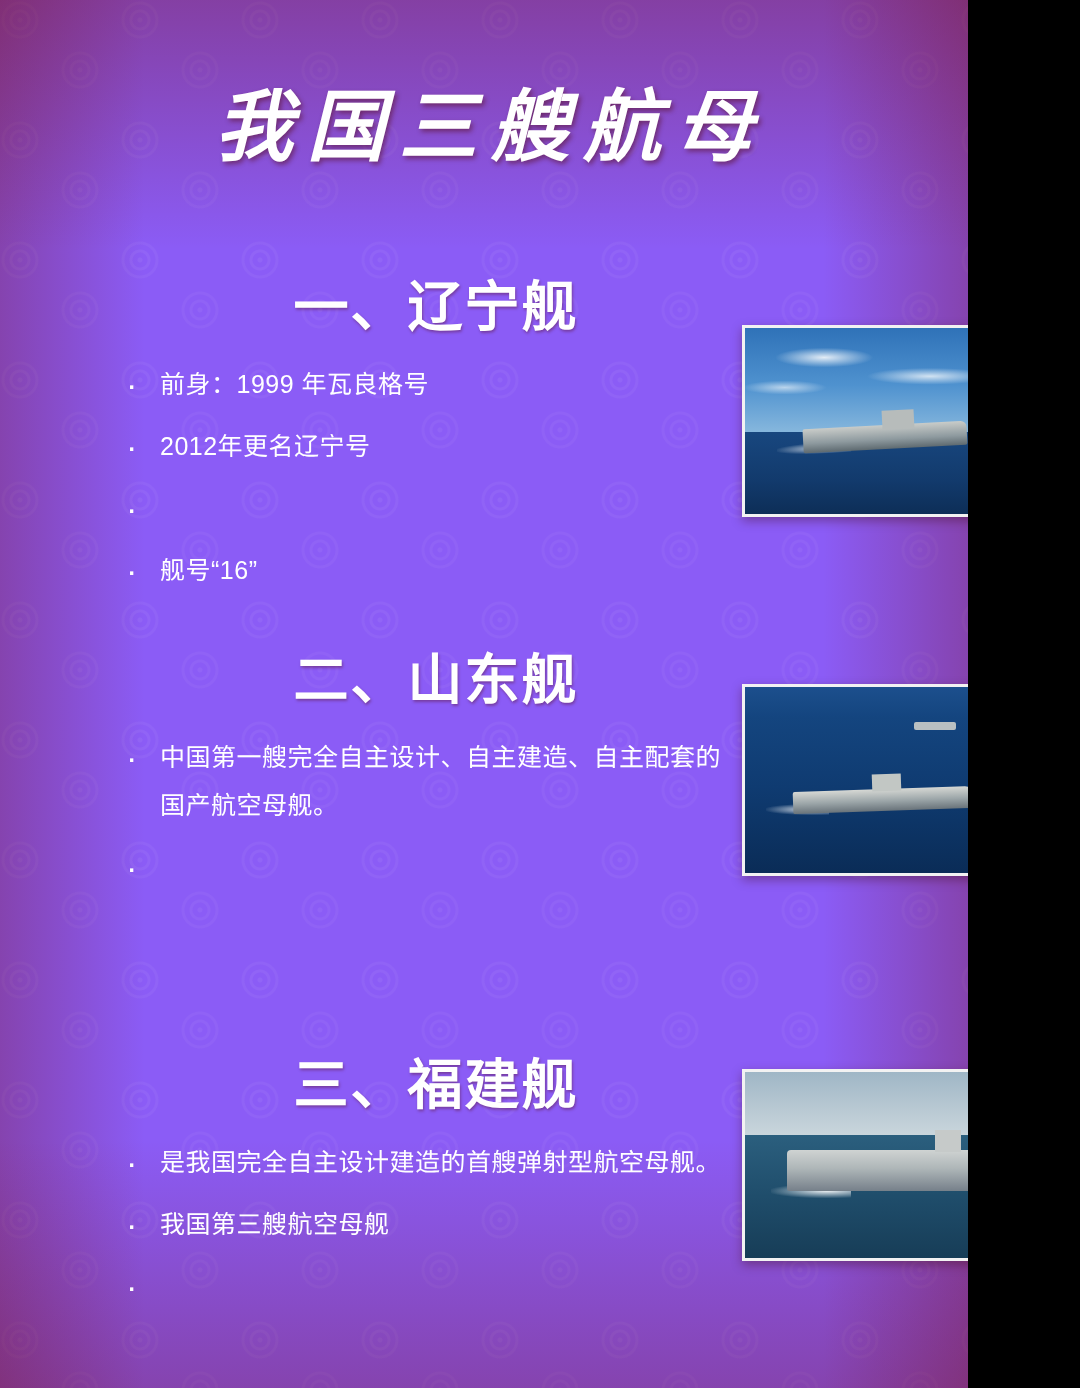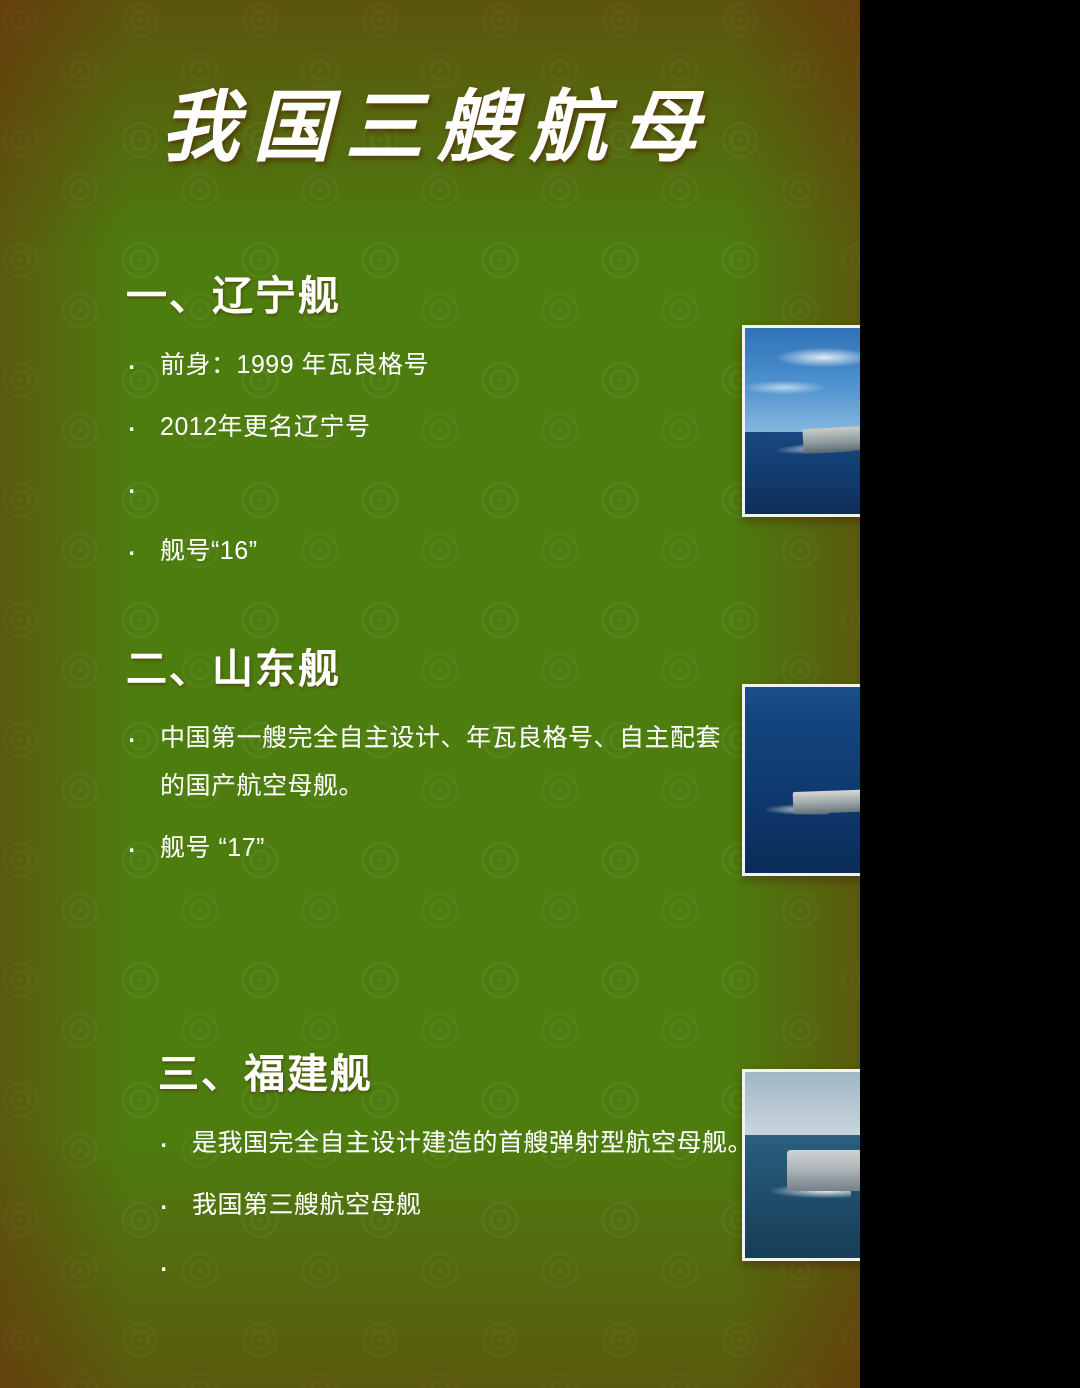--- a/index.html
+++ b/index.html
@@ -3,24 +3,24 @@
 <meta charset="utf-8">
 <title>我国三艘航母</title>
 <style>
   html, body {
     margin: 0;
     padding: 0;
     background: #000;
   }
   .poster {
     position: relative;
-    width: 860px;
+    width: 968px;
     height: 1388px;
     overflow: hidden;
-    background-color: #4d7c0f;
+    background-color: #8b5cf6;
     font-family: "Liberation Sans", "DejaVu Sans", sans-serif;
     color: #ffffff;
   }
   
   .poster .pattern {
     position: absolute;
     inset: 0;
     background-image:
       radial-gradient(circle at 20px 20px, rgba(255,255,255,0.055) 0 2px, transparent 3px),
       radial-gradient(circle at 20px 20px, transparent 0 7px, rgba(255,255,255,0.05) 8px 10px, transparent 11px),
@@ -62,26 +62,27 @@
     color: #ffffff;
     text-shadow: 2px 3px 5px rgba(80,0,0,0.45);
   }
 
   .section {
     position: absolute;
     left: 126px;
     width: 620px;
   }
   .section-heading {
-    font-size: 41px;
+    font-size: 55px;
     font-weight: bold;
     letter-spacing: 2px;
     color: #ffffff;
     margin-bottom: 18px;
     text-shadow: 1px 2px 3px rgba(80,0,0,0.35);
+    text-align: center;
   }
   .bullet-list {
     list-style: none;
     margin: 0;
     padding: 0;
   }
   .bullet-item {
     display: flex;
     align-items: flex-start;
     margin-bottom: 14px;
@@ -237,30 +238,29 @@
           <span class="bullet-text">舰号“16”</span>
         </li>
       </ul>
     </div>
 
     <div class="section" id="section-2" style="top: 635px;">
       <div class="section-heading">二、山东舰</div>
       <ul class="bullet-list">
         <li class="bullet-item">
           <span class="bullet-dot">·</span>
-          <span class="bullet-text">中国第一艘完全自主设计、年瓦良格号、自主配套的国产航空母舰。</span>
-        </li>
-        <li class="bullet-item">
-          <span class="bullet-dot">·</span>
-          <span class="bullet-text">舰号 “17”</span>
+          <span class="bullet-text">中国第一艘完全自主设计、自主建造、自主配套的国产航空母舰。</span>
+        </li>
+        <li class="bullet-item">
+          <span class="bullet-dot">·</span>
         </li>
       </ul>
     </div>
 
-    <div class="section" id="section-3" style="top: 1040px; margin-left: 32px;">
+    <div class="section" id="section-3" style="top: 1040px;">
       <div class="section-heading">三、福建舰</div>
       <ul class="bullet-list">
         <li class="bullet-item">
           <span class="bullet-dot">·</span>
           <span class="bullet-text">是我国完全自主设计建造的首艘弹射型航空母舰。</span>
         </li>
         <li class="bullet-item">
           <span class="bullet-dot">·</span>
           <span class="bullet-text">我国第三艘航空母舰</span>
         </li>

